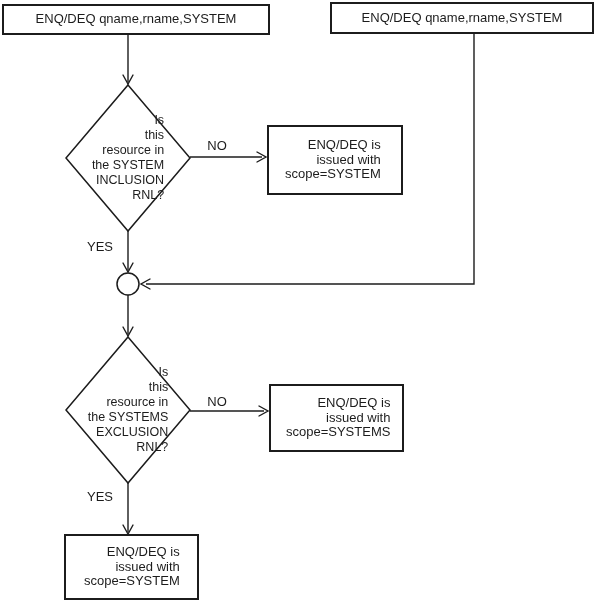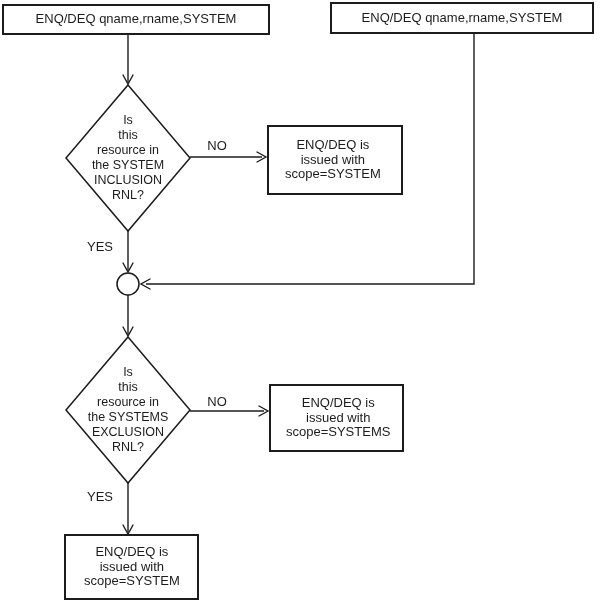--- a/index.html
+++ b/index.html
@@ -53,28 +53,28 @@
     position: absolute;
     font-size: 13px;
     line-height: 14.5px;
     white-space: pre-line;
     color: var(--text);
   }
   .lbl-center {
     display: flex;
     align-items: center;
     justify-content: center;
-    text-align: center;
+    text-align: right;
     border-radius: 13px;
   }
   .lbl-left {
     display: flex;
     align-items: center;
     justify-content: flex-start;
-    text-align: center;
+    text-align: right;
   }
   .lbl-box-a { left: 3px; top: 5px; width: 266px; height: 29px; }
   .lbl-box-b { left: 331px; top: 3px; width: 262px; height: 30px; }
   .lbl-diamond-1 { left: 66px; top: 85px; width: 124px; height: 146px; font-size: 12.5px; line-height: 15px; }
   .lbl-diamond-2 { left: 66px; top: 337px; width: 124px; height: 146px; font-size: 12.5px; line-height: 15px; }
   .lbl-box-c { left: 268px; top: 126px; width: 134px; height: 68px; padding-left: 17px; }
   .lbl-box-d { left: 270px; top: 385px; width: 133px; height: 66px; padding-left: 16px; }
   .lbl-box-e { left: 65px; top: 535px; width: 133px; height: 64px; padding-left: 19px; }
   .lbl-no-1  { left: 200px; top: 139px; width: 34px; text-align: center; }
   .lbl-yes-1 { left: 83px;  top: 240px; width: 34px; text-align: center; }

